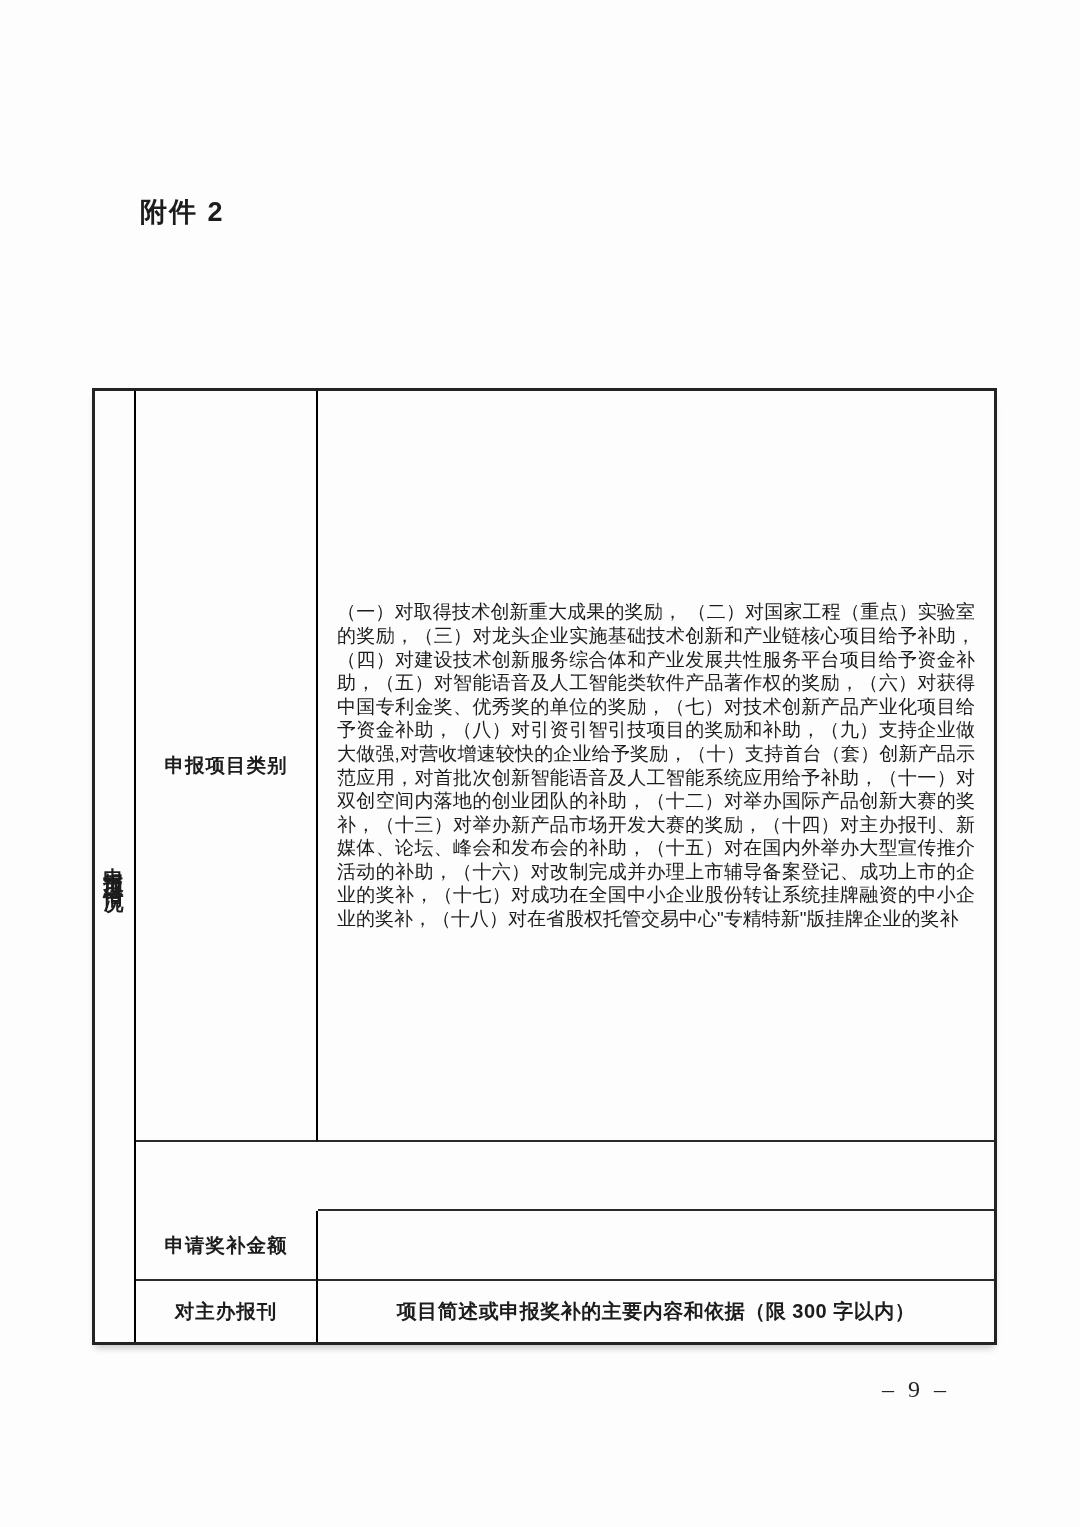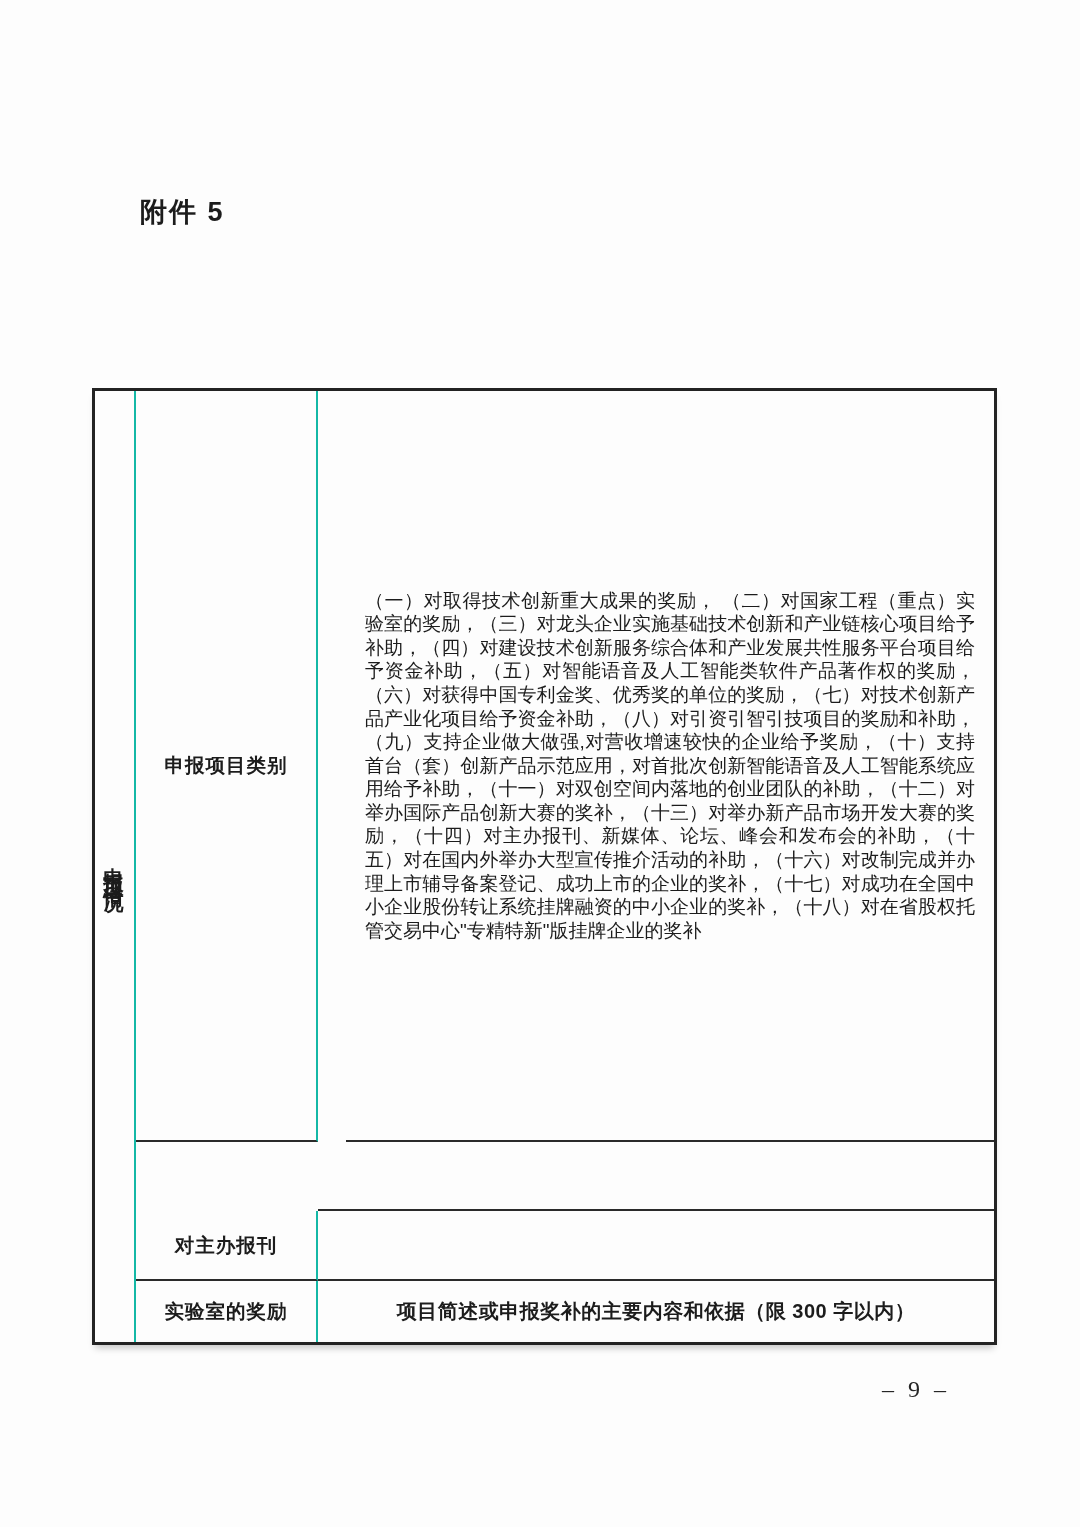--- a/index.html
+++ b/index.html
@@ -54,21 +54,21 @@
     width: 905px;
     height: 957px;
     border: 3px solid #232323;
     display: grid;
     grid-template-columns: 41px 182px 1fr;
     grid-template-rows: 751px 69px 70px 1fr;
     background: #fdfdfd;
     box-shadow: 0 6px 7px -3px rgba(0,0,0,0.22);
   }
 
-  .cell { border-right: 2px solid #14b8a6; border-bottom: 2px solid #2a2a2a; }
+  .cell { border-right: 2px solid #000000; border-bottom: 2px solid #2a2a2a; }
   .cell.last-col { border-right: none; }
   .cell.last-row { border-bottom: none; }
 
   .section-cell {
     grid-column: 1;
     grid-row: 1 / 5;
     display: flex;
     align-items: center;
     justify-content: center;
     border-bottom: none;
@@ -91,21 +91,20 @@
     letter-spacing: 1px;
     text-align: center;
   }
 
   .content-cell { grid-column: 3; }
 
   .category-content {
     display: flex;
     align-items: center;
     padding: 10px 19px;
-    margin-left: 28px;
   }
   .category-content p {
     font-size: 19px;
     line-height: 23.6px;
     text-align: justify;
     text-justify: inter-ideograph;
     font-weight: 400;
   }
 
   .hint-content {
@@ -126,40 +125,40 @@
     font-size: 24px;
     letter-spacing: 4px;
     color: #262626;
   }
 </style>
 </head>
 <body>
 
 <div class="page">
 
-  <div class="attachment-label">附件 5</div>
+  <div class="attachment-label">附件 2</div>
 
 
 
   <div class="form-table">
 
     <div class="cell section-cell">
       <span class="vertical-text">申报项目情况</span>
     </div>
 
     <div class="cell label-cell" style="grid-row:1;">申报项目类别</div>
     <div class="cell content-cell last-col category-content" style="grid-row:1;">
       <p>（一）对取得技术创新重大成果的奖励， （二）对国家工程（重点）实验室的奖励，（三）对龙头企业实施基础技术创新和产业链核心项目给予补助，（四）对建设技术创新服务综合体和产业发展共性服务平台项目给予资金补助，（五）对智能语音及人工智能类软件产品著作权的奖励，（六）对获得中国专利金奖、优秀奖的单位的奖励，（七）对技术创新产品产业化项目给予资金补助，（八）对引资引智引技项目的奖励和补助，（九）支持企业做大做强,对营收增速较快的企业给予奖励，（十）支持首台（套）创新产品示范应用，对首批次创新智能语音及人工智能系统应用给予补助，（十一）对双创空间内落地的创业团队的补助，（十二）对举办国际产品创新大赛的奖补，（十三）对举办新产品市场开发大赛的奖励，（十四）对主办报刊、新媒体、论坛、峰会和发布会的补助，（十五）对在国内外举办大型宣传推介活动的补助，（十六）对改制完成并办理上市辅导备案登记、成功上市的企业的奖补，（十七）对成功在全国中小企业股份转让系统挂牌融资的中小企业的奖补，（十八）对在省股权托管交易中心"专精特新"版挂牌企业的奖补</p>
     </div>
 
     <div class="cell content-cell last-col" style="grid-row:2;"></div>
 
-    <div class="cell label-cell" style="grid-row:3;">对主办报刊</div>
+    <div class="cell label-cell" style="grid-row:3;">申请奖补金额</div>
     <div class="cell content-cell last-col" style="grid-row:3;"></div>
 
-    <div class="cell label-cell last-row" style="grid-row:4;">实验室的奖励</div>
+    <div class="cell label-cell last-row" style="grid-row:4;">对主办报刊</div>
     <div class="cell content-cell last-col last-row hint-content" style="grid-row:4;">项目简述或申报奖补的主要内容和依据（限 300 字以内）</div>
 
   </div>
 
   <div class="page-number">– 9 –</div>
 
 </div>
 
 </body></html>

